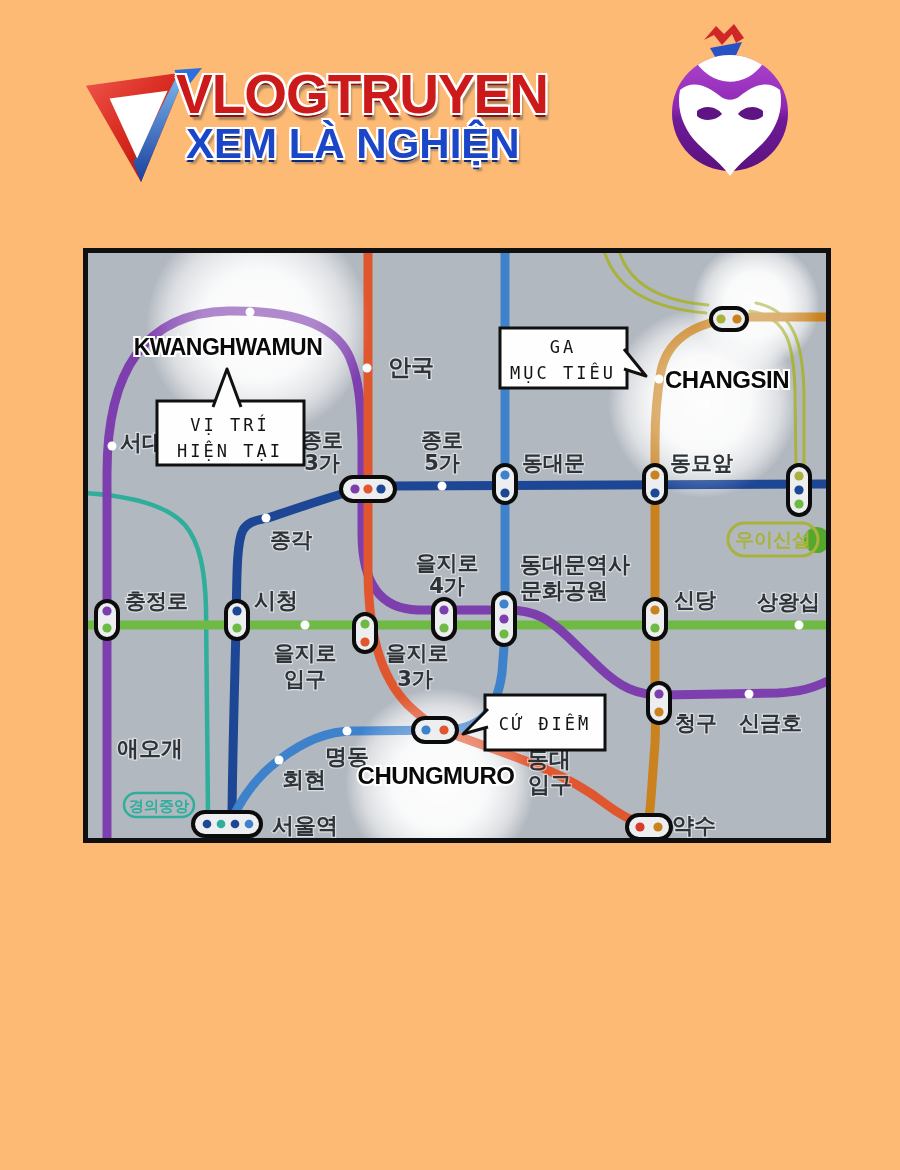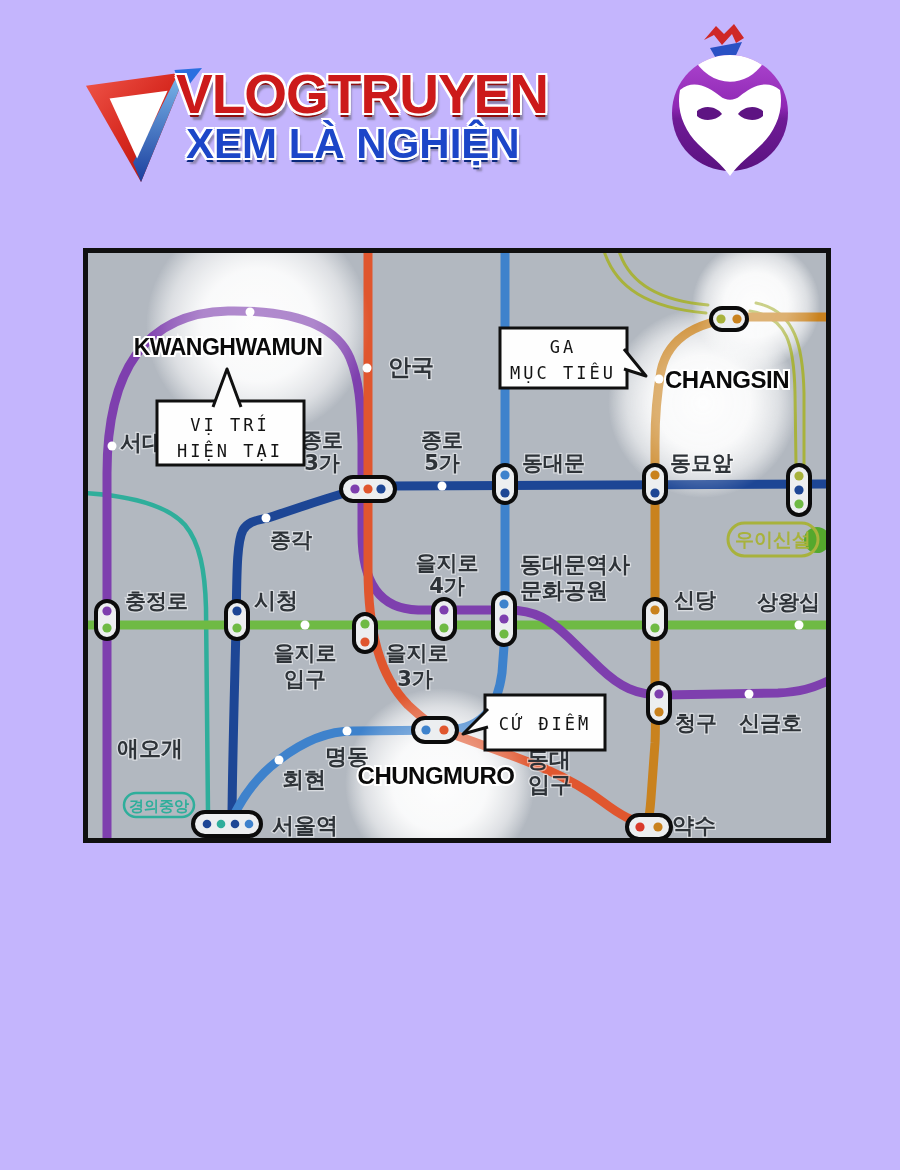--- a/index.html
+++ b/index.html
@@ -1,16 +1,16 @@
 <!DOCTYPE html>
 <html><head>
 <meta charset="utf-8">
 <style>
   html,body{margin:0;padding:0;background:#ffffff;}
-  .page{position:relative;width:900px;height:1170px;background:#c4b5fd;overflow:hidden;
+  .page{position:relative;width:900px;height:1170px;background:#fdba74;overflow:hidden;
         font-family:"Liberation Sans",sans-serif;}
   
   .tri-logo{position:absolute;left:84px;top:68px;width:118px;height:120px;}
   .brand-title{position:absolute;left:176px;top:62px;font-size:55px;font-weight:900;
       letter-spacing:-1px;color:#cc1a1a;white-space:nowrap;
       text-shadow:-2px -2px 0 #fff,2px -2px 0 #fff,-2px 2px 0 #fff,2px 2px 0 #fff,
                   0 -2px 0 #fff,0 2px 0 #fff,-2px 0 0 #fff,2px 0 0 #fff,
                   0 4px 0 #8c1010,3px 7px 2px rgba(70,70,70,.45);}
   .brand-tagline{position:absolute;left:186px;top:120px;font-size:42px;font-weight:900;
       letter-spacing:0px;color:#1c46c8;white-space:nowrap;

